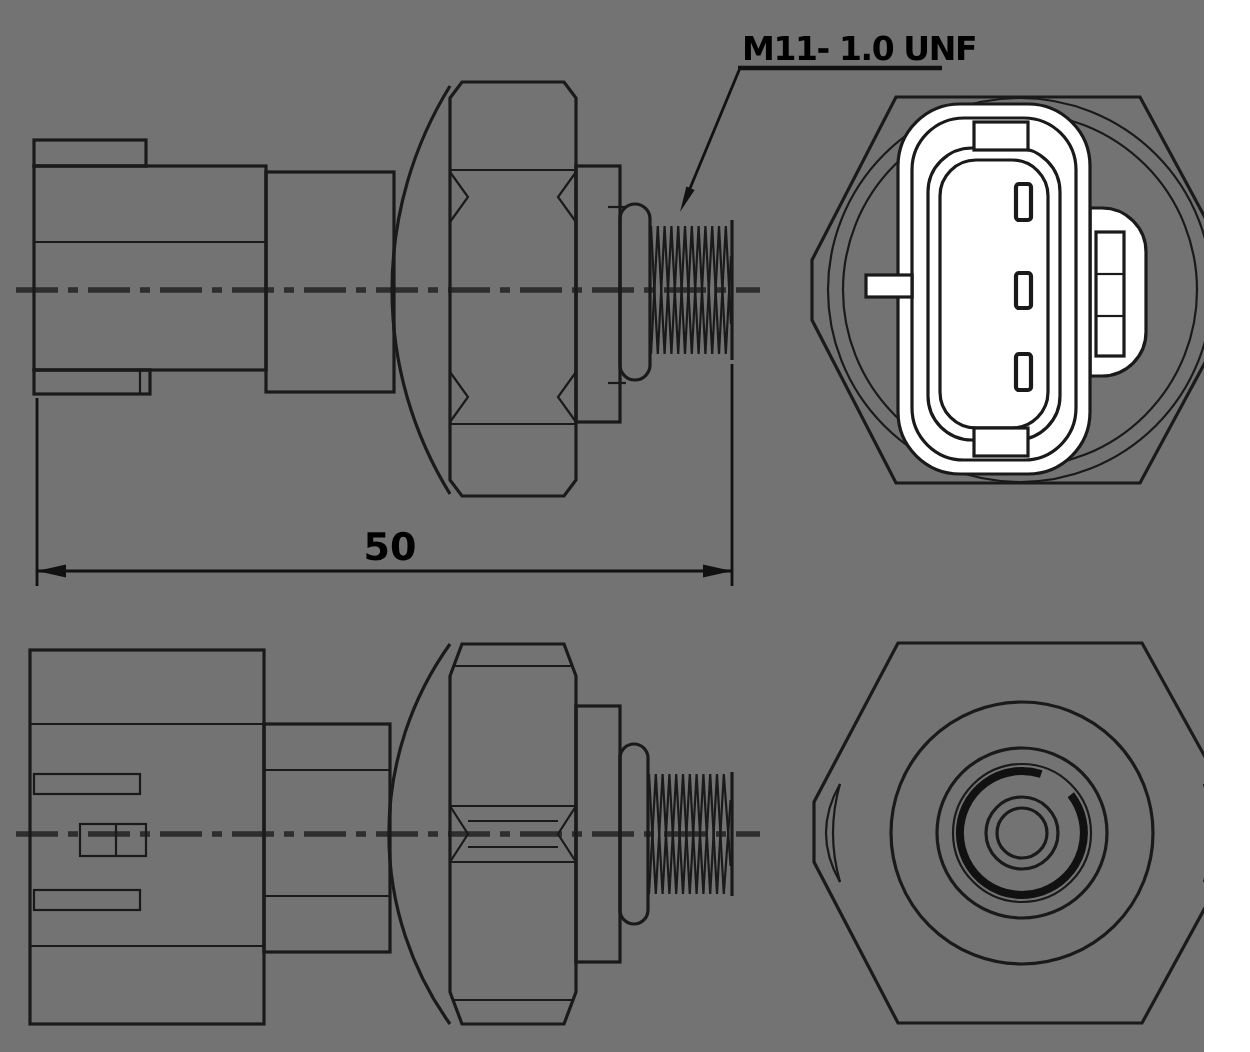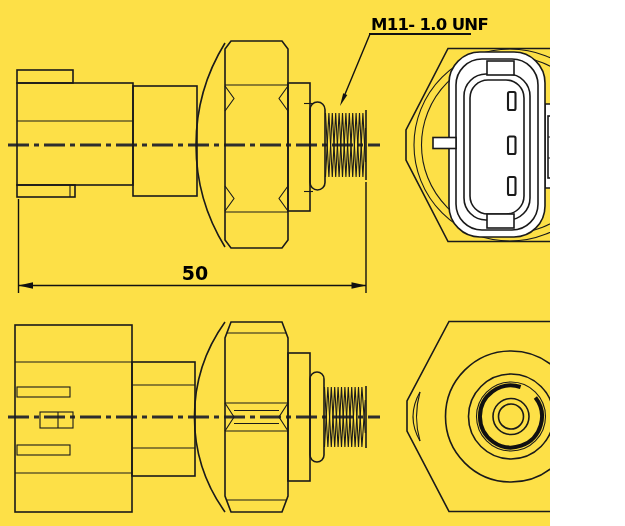--- a/index.html
+++ b/index.html
@@ -1,16 +1,16 @@
 <!DOCTYPE html>
 <html><head>
 <meta charset="utf-8">
 <style>
   html,body{margin:0;padding:0;background:#ffffff;}
-  .stage{width:550px;height:526px;position:relative;background:#fde047;overflow:hidden;}
+  .stage{width:602px;height:526px;position:relative;background:#737373;overflow:hidden;}
   svg{display:block;}
   .outline{stroke:#1a1a1a;stroke-width:1.6;fill:none;stroke-linejoin:miter;}
   .thin{stroke:#1a1a1a;stroke-width:1.1;fill:none;}
   .thick{stroke:#111;stroke-width:2.2;fill:none;}
   .whitefill{fill:#ffffff;stroke:#1a1a1a;stroke-width:1.6;}
   .centerline{stroke:#2e2e2e;stroke-width:2.8;fill:none;stroke-dasharray:21 5 5 5;}
   .dimline{stroke:#111;stroke-width:1.4;fill:none;}
   .arrow{fill:#111;stroke:none;}
   .annot{font-family:"DejaVu Sans","Liberation Sans",sans-serif;font-weight:bold;fill:#000;}
   .lbl{font-size:16.5px;letter-spacing:-0.7px;}

